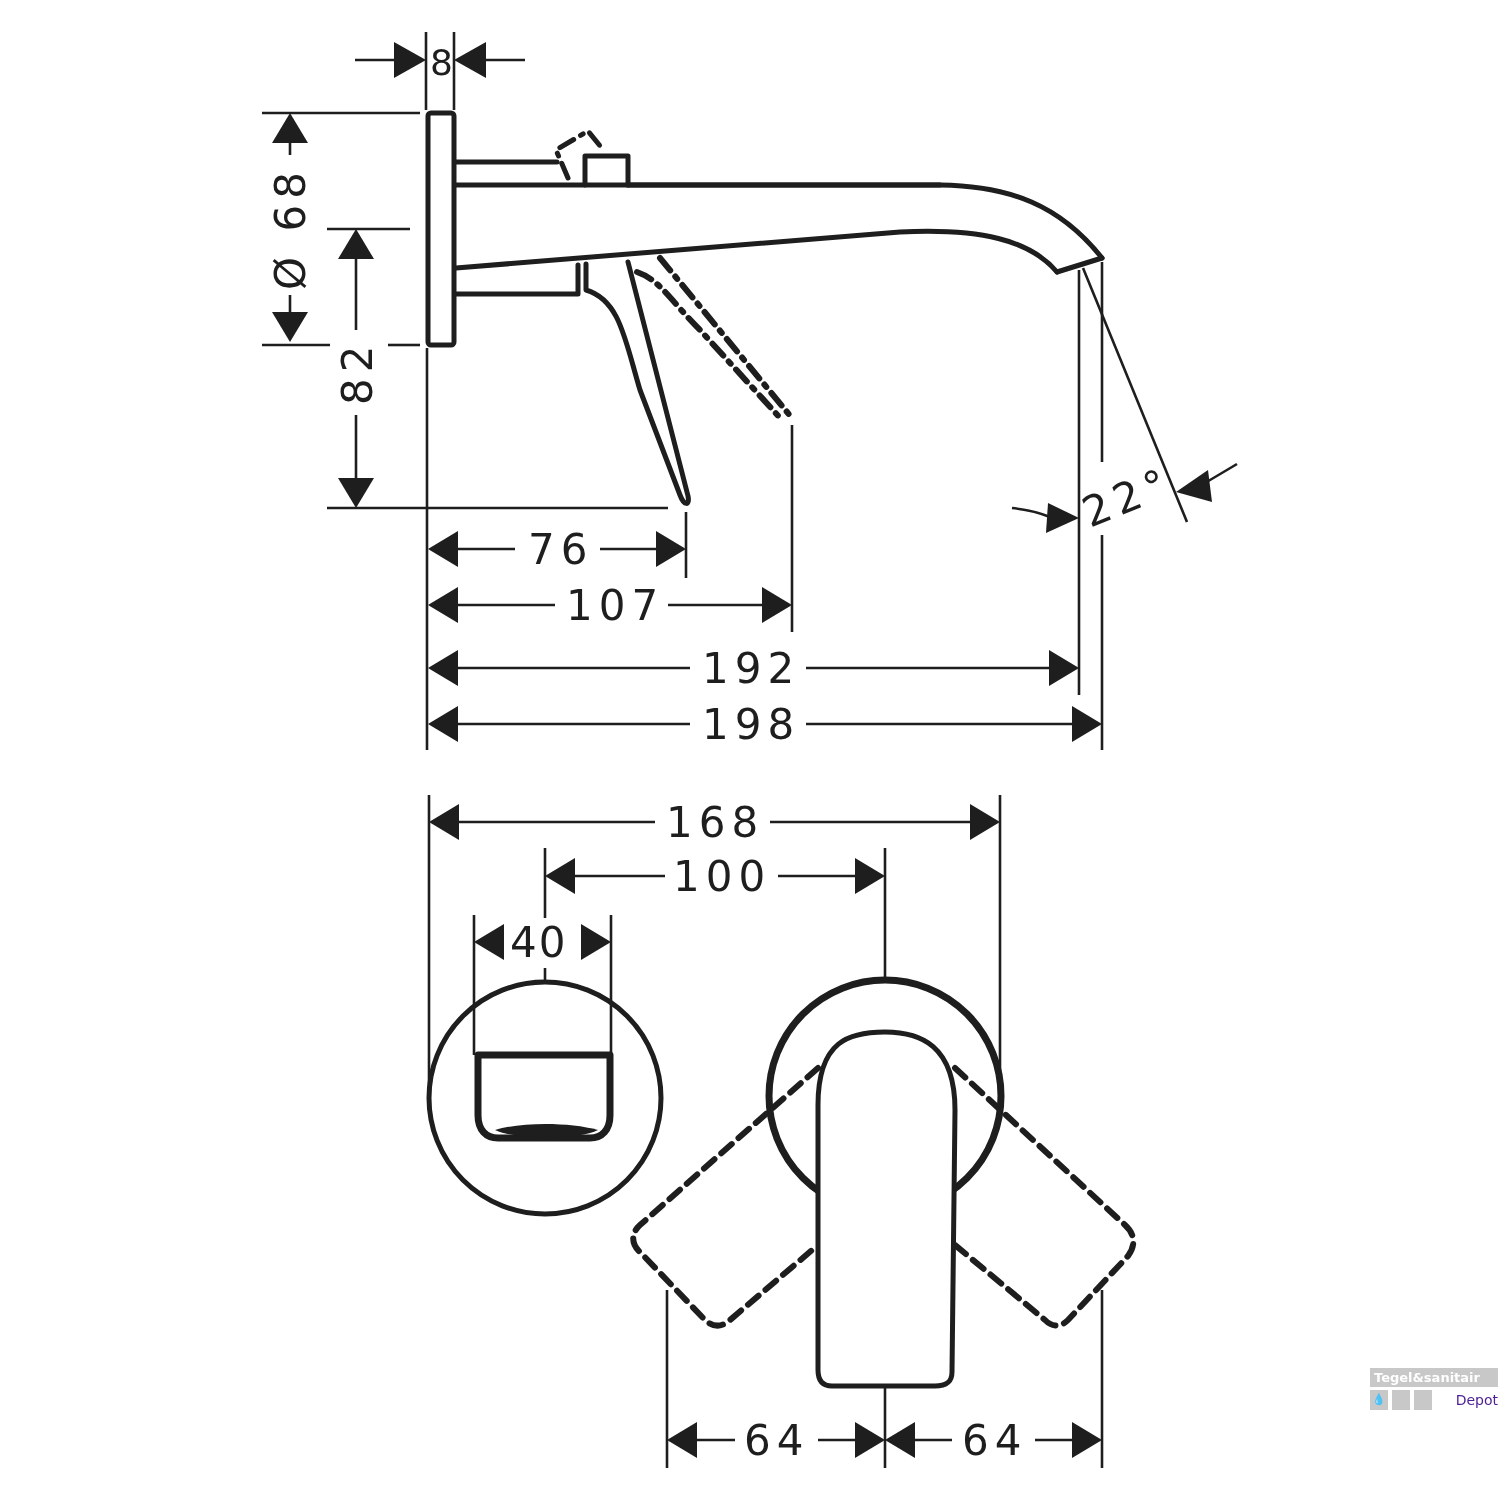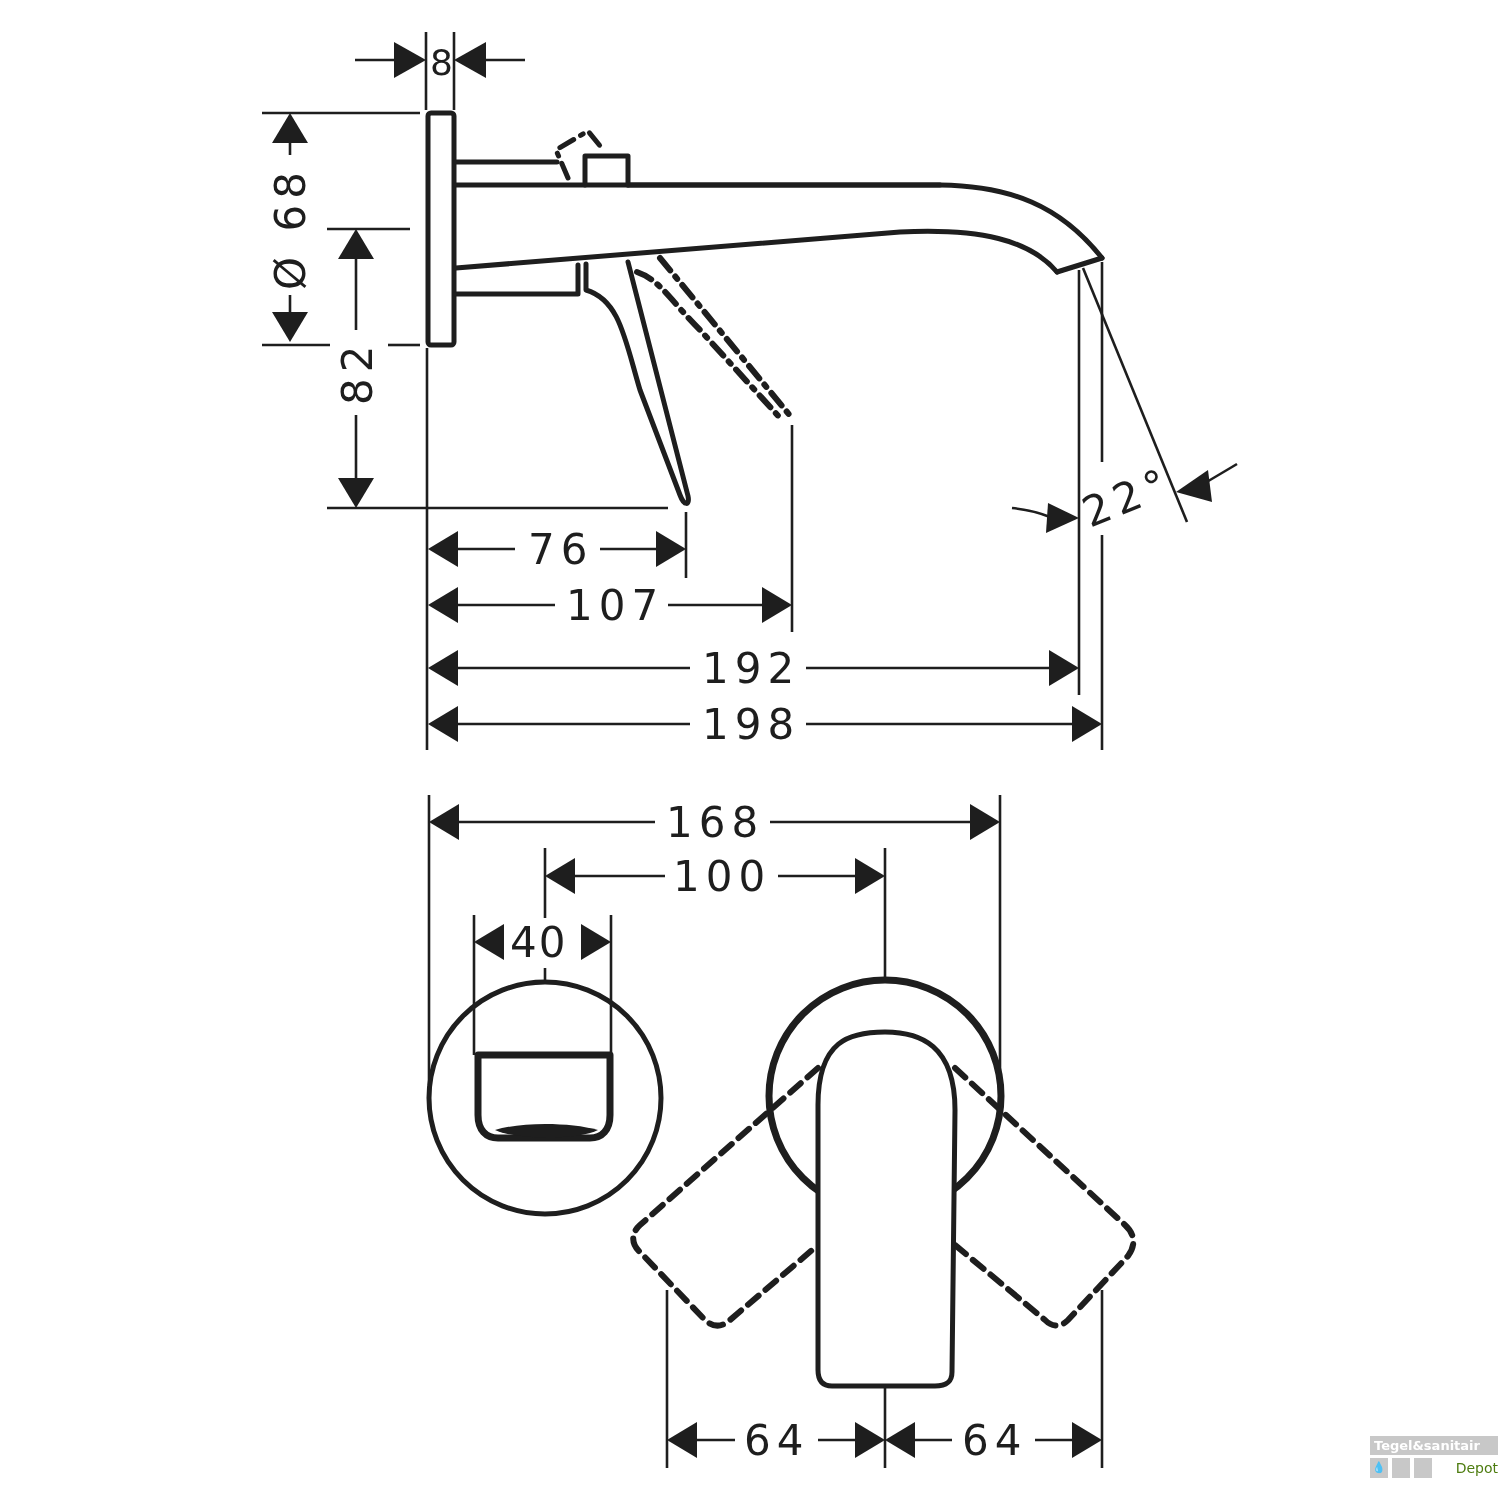--- a/index.html
+++ b/index.html
@@ -5,25 +5,25 @@
   html, body { margin: 0; padding: 0; background: #ffffff; }
   body { width: 1500px; height: 1500px; overflow: hidden; position: relative; font-family: "DejaVu Sans", sans-serif; }
   svg.drawing { position: absolute; left: 0; top: 0; width: 1500px; height: 1500px; }
   .thick { fill: none; stroke: #1e1e1e; stroke-width: 7; stroke-linejoin: round; stroke-linecap: round; }
   .med { fill: none; stroke: #1e1e1e; stroke-width: 5; stroke-linejoin: round; stroke-linecap: round; }
   .thin { fill: none; stroke: #1e1e1e; stroke-width: 2.6; }
   .dash { fill: none; stroke: #1e1e1e; stroke-width: 6; stroke-dasharray: 14 9; stroke-linecap: round; stroke-linejoin: round; }
   .dashdot { fill: none; stroke: #1e1e1e; stroke-width: 6; stroke-dasharray: 16 8 3 8; stroke-linecap: round; }
   .arrow { fill: #1e1e1e; stroke: none; }
   .dimtext { font-family: "DejaVu Sans", sans-serif; font-size: 42px; fill: #1e1e1e; letter-spacing: 6px; }
-  .watermark { position: absolute; left: 1370px; top: 1436px; width: 128px; }
+  .watermark { position: absolute; left: 1370px; top: 1368px; width: 128px; }
   .wm-top { background: #c8c8c8; color: #ffffff; font-family: "DejaVu Sans", sans-serif; font-weight: bold; font-size: 13px; padding: 2px 4px; white-space: nowrap; }
   .wm-bottom { display: flex; align-items: center; gap: 4px; margin-top: 3px; }
   .wm-sq { width: 20px; height: 20px; background: #c8c8c8; color: #fff; font-size: 11px; text-align: center; line-height: 20px; }
-  .wm-depot { color: #4d7c0f; font-family: "DejaVu Sans", sans-serif; font-size: 14px; margin-left: 20px; }
+  .wm-depot { color: #4c1d95; font-family: "DejaVu Sans", sans-serif; font-size: 14px; margin-left: 20px; }
 </style>
 </head>
 <body>
 
 <svg class="drawing" viewBox="0 0 1500 1500" xmlns="http://www.w3.org/2000/svg">
 
   <g>
 
     <rect class="med" x="428" y="113" width="26" height="232" rx="3"></rect>
 

